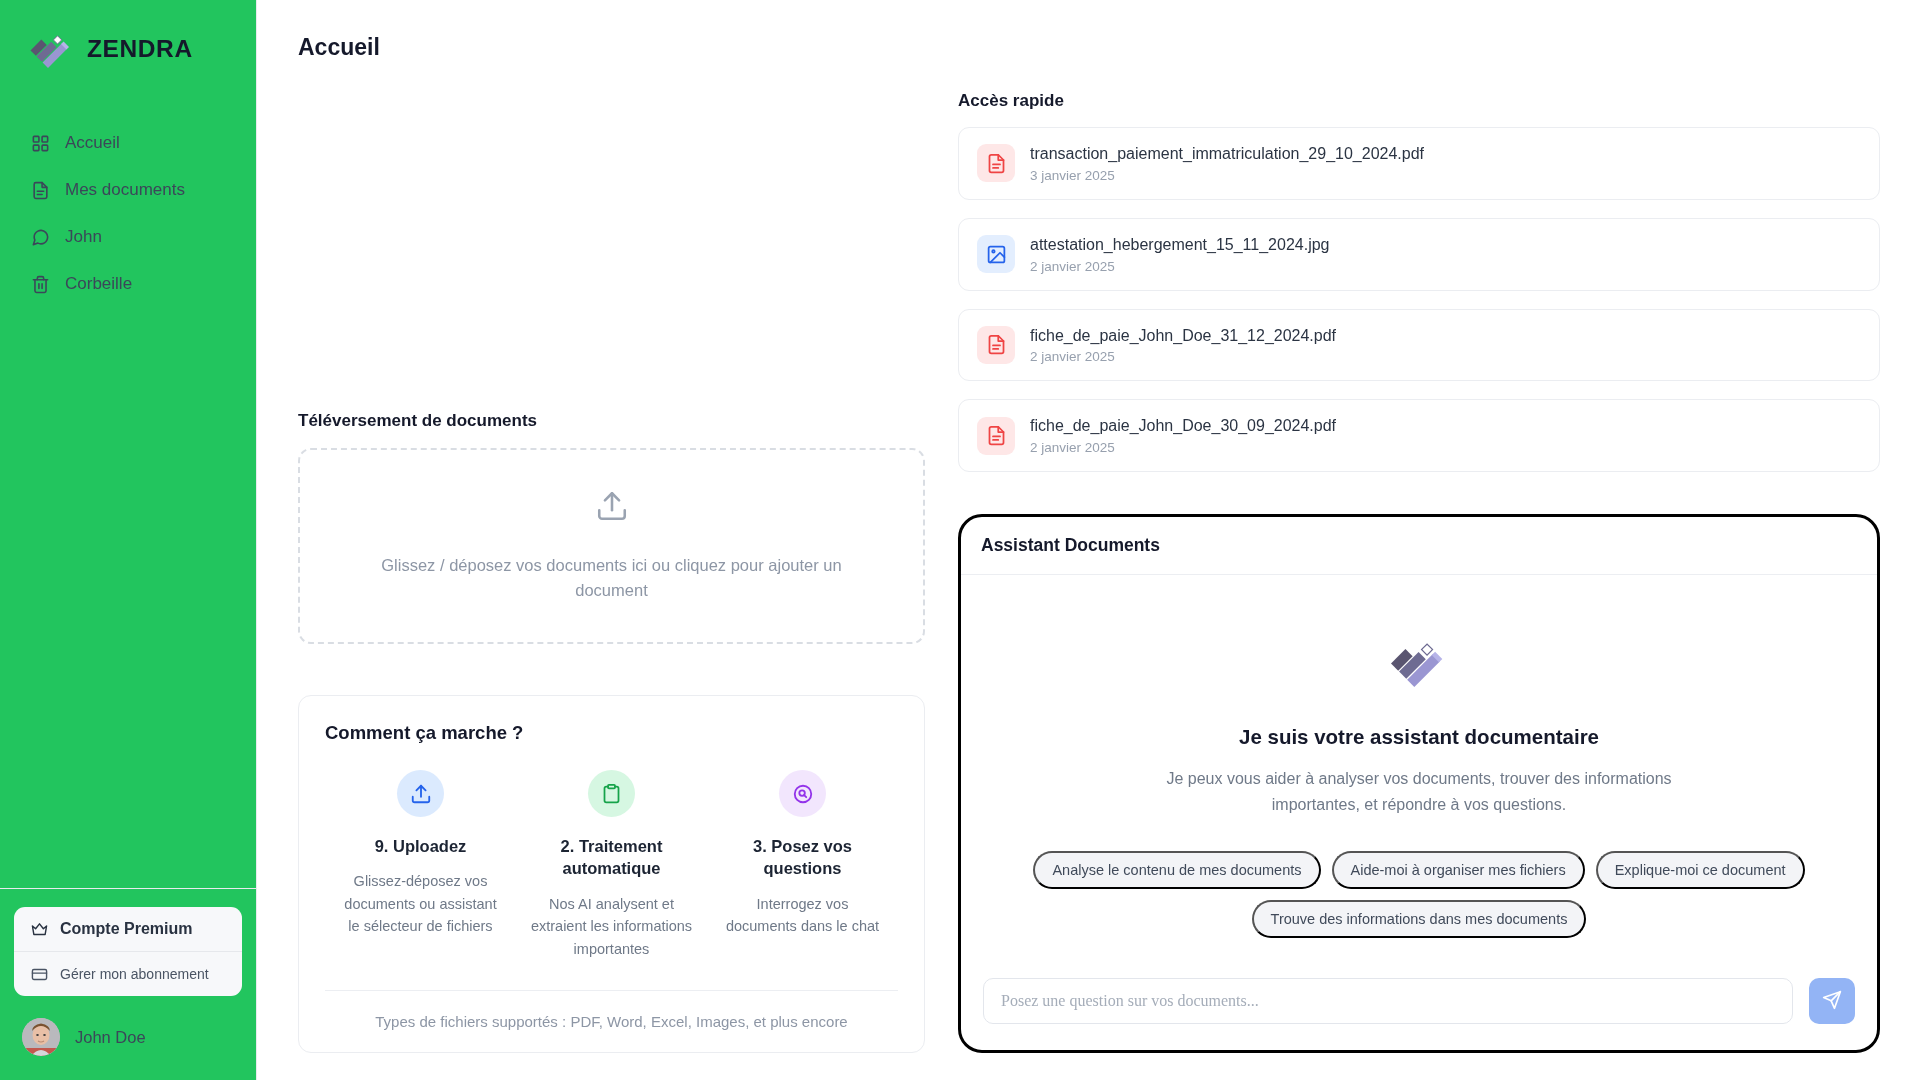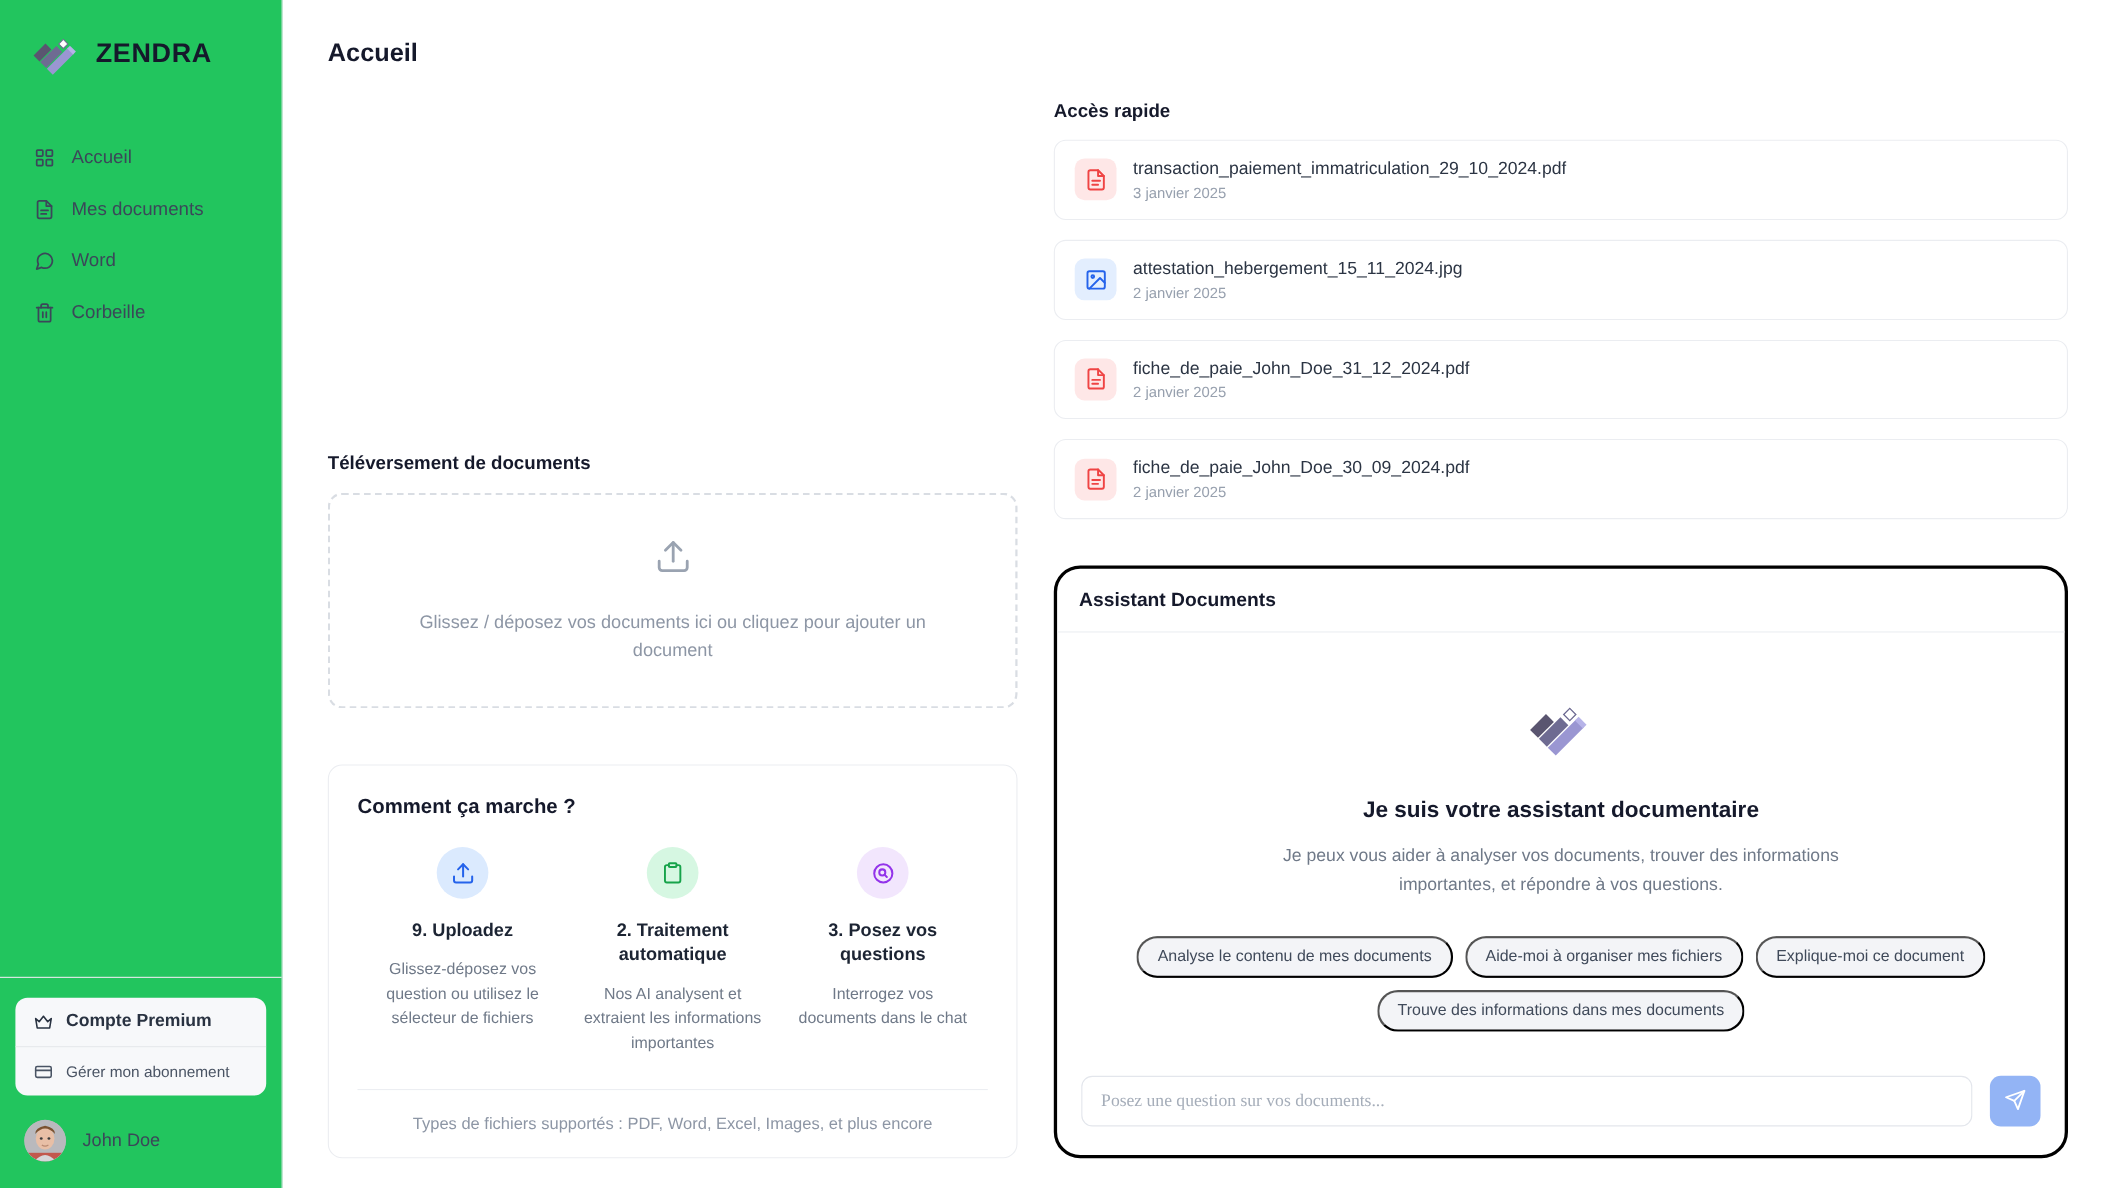--- a/index.html
+++ b/index.html
@@ -171,21 +171,21 @@
         </span>
         <span>Mes documents</span>
       </div>
 
       <div class="nav-item">
         <span class="ico">
           <svg width="19" height="19" viewBox="0 0 24 24" fill="none" stroke="#3b4759" stroke-width="2" stroke-linecap="round" stroke-linejoin="round">
             <path d="M21 11.5a8.38 8.38 0 0 1-.9 3.8 8.5 8.5 0 0 1-7.6 4.7 8.38 8.38 0 0 1-3.8-.9L3 21l1.9-5.7a8.38 8.38 0 0 1-.9-3.8 8.5 8.5 0 0 1 4.7-7.6 8.38 8.38 0 0 1 3.8-.9h.5a8.48 8.48 0 0 1 8 8v.5z"></path>
           </svg>
         </span>
-        <span>Word</span>
+        <span>John</span>
       </div>
 
       <div class="nav-item">
         <span class="ico">
           <svg width="19" height="19" viewBox="0 0 24 24" fill="none" stroke="#3b4759" stroke-width="2" stroke-linecap="round" stroke-linejoin="round">
             <polyline points="3 6 5 6 21 6"></polyline>
             <path d="M19 6v14a2 2 0 0 1-2 2H7a2 2 0 0 1-2-2V6m3 0V4a2 2 0 0 1 2-2h4a2 2 0 0 1 2 2v2"></path>
             <line x1="10" y1="11" x2="10" y2="17"></line>
               <line x1="14" y1="11" x2="14" y2="17"></line>
           </svg>
@@ -272,21 +272,21 @@
 
             <div class="step">
               <span class="step-bubble blue">
                 <svg width="22" height="22" viewBox="0 0 24 24" fill="none" stroke="#2563eb" stroke-width="2" stroke-linecap="round" stroke-linejoin="round">
                   <path d="M21 15v4a2 2 0 0 1-2 2H5a2 2 0 0 1-2-2v-4"></path>
                   <polyline points="17 8 12 3 7 8"></polyline>
                     <line x1="12" y1="3" x2="12" y2="15"></line>
                 </svg>
               </span>
               <div class="step-title">9. Uploadez</div>
-              <div class="step-desc">Glissez-déposez vos question ou utilisez le sélecteur de fichiers</div>
+              <div class="step-desc">Glissez-déposez vos documents ou assistant le sélecteur de fichiers</div>
             </div>
 
             <div class="step">
               <span class="step-bubble green">
                 <svg width="21" height="21" viewBox="0 0 24 24" fill="none" stroke="#16a34a" stroke-width="2" stroke-linecap="round" stroke-linejoin="round">
                   <path d="M16 4h2a2 2 0 0 1 2 2v14a2 2 0 0 1-2 2H6a2 2 0 0 1-2-2V6a2 2 0 0 1 2-2h2"></path>
                   <rect x="8" y="2" width="8" height="4" rx="1"></rect>
                 </svg>
               </span>
               <div class="step-title">2. Traitement automatique</div>

